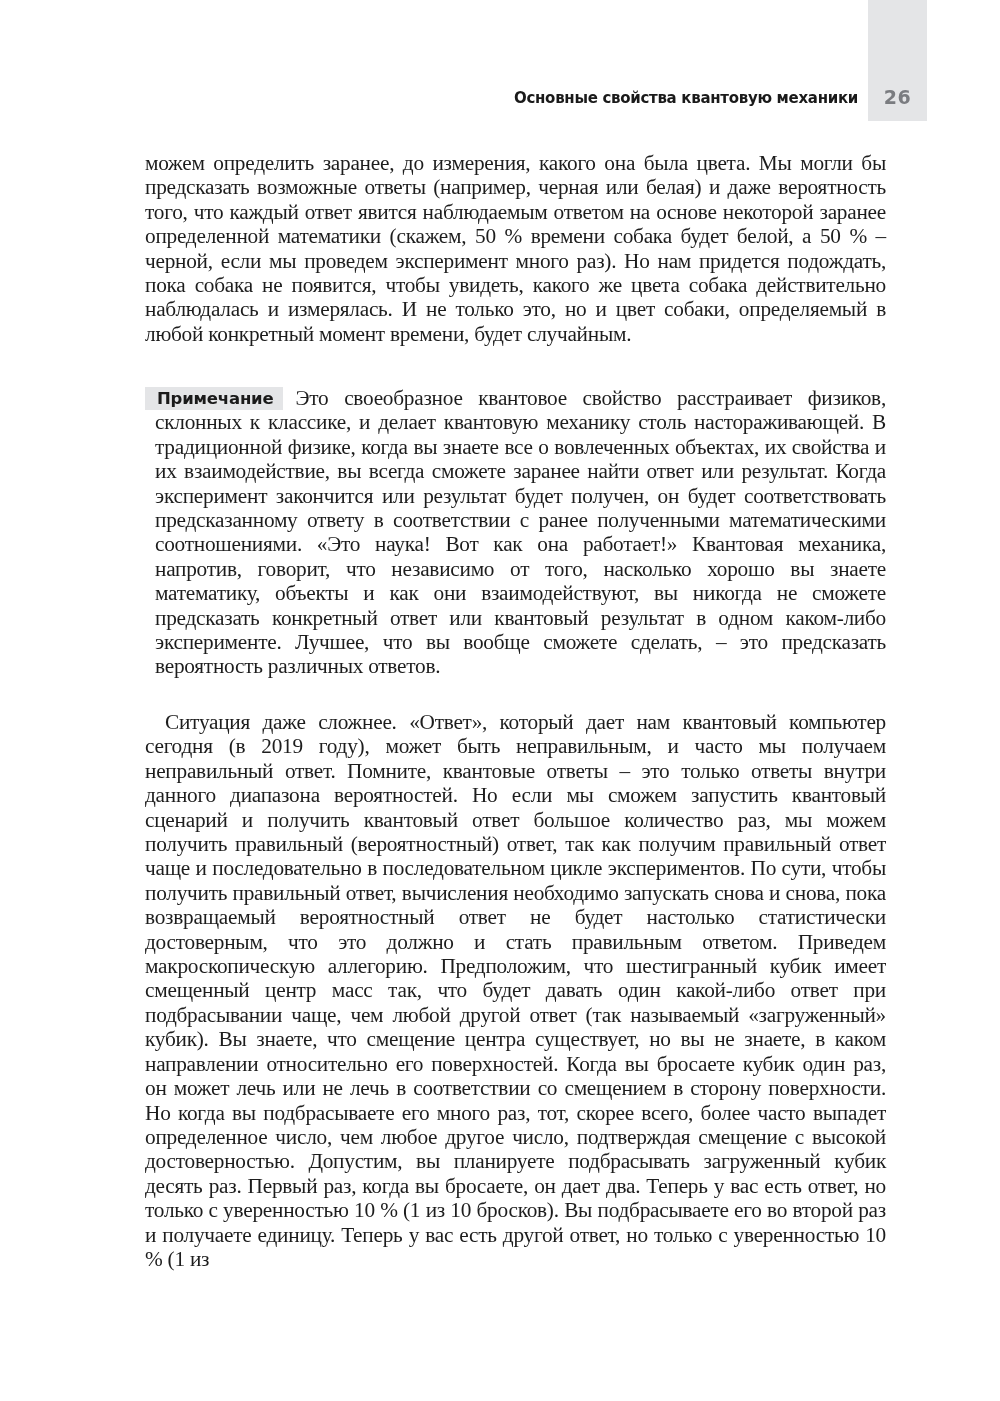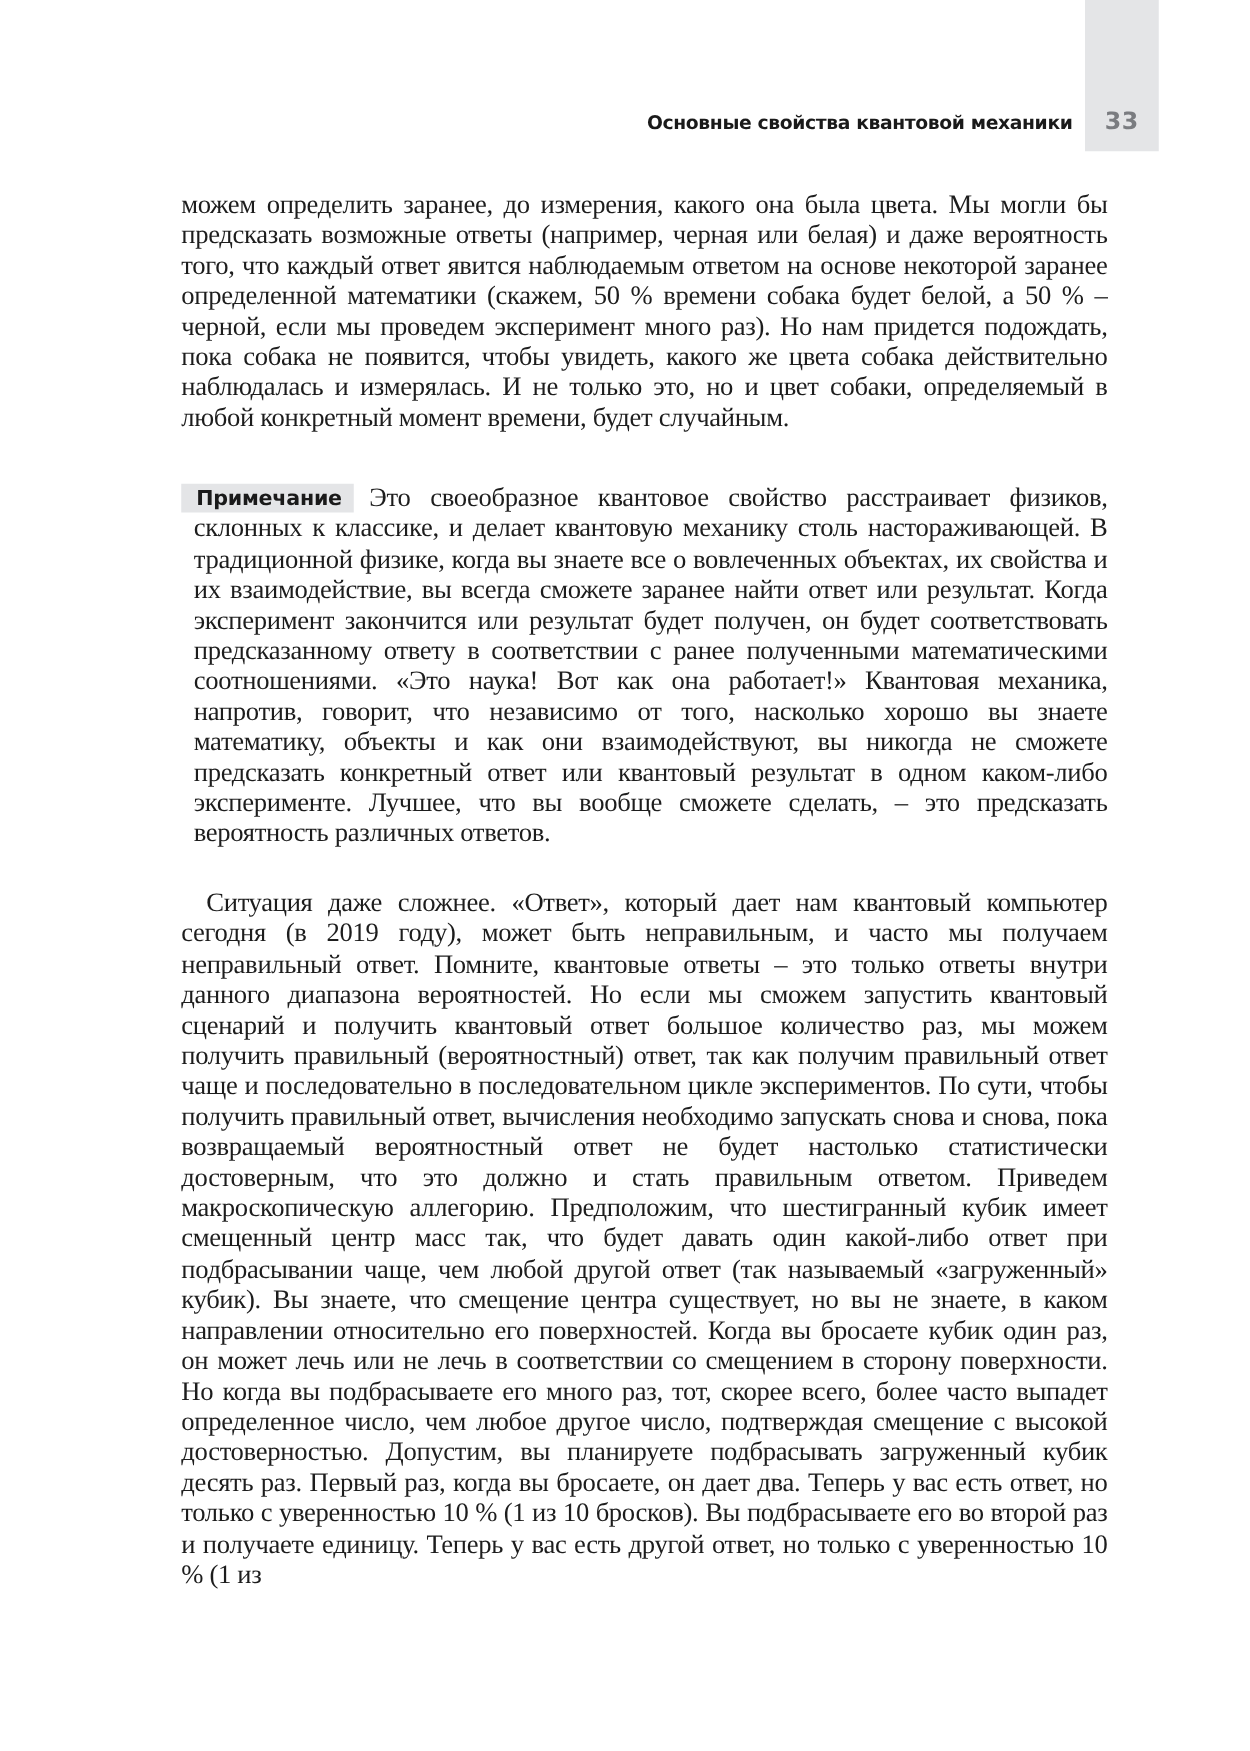--- a/index.html
+++ b/index.html
@@ -34,22 +34,22 @@
     line-height: 23px; padding: 0 10px 0 12px; margin-right: 12px; color: #1a1a1a;
     text-indent: 0; letter-spacing: -0.2px; vertical-align: 1px;
   }
   .para2 { position: absolute; left: 145px; top: 710px; width: 741px; }
   .para2 .body-text { text-indent: 20px; }
 </style>
 </head>
 <body>
 
 <div class="page-tab"></div>
-<div class="page-number">33</div>
-<div class="running-head">Основные свойства квантовой механики</div>
+<div class="page-number">26</div>
+<div class="running-head">Основные свойства квантовую механики</div>
 
 <div class="para1">
   <p class="body-text">можем определить заранее, до измерения, какого она была цвета. Мы могли бы предсказать возможные ответы (например, черная или белая) и даже вероятность того, что каждый ответ явится наблюдаемым ответом на основе некоторой заранее определенной математики (скажем, 50 % времени собака будет белой, а 50 % – черной, если мы проведем эксперимент много раз). Но нам придется подождать, пока собака не появится, чтобы увидеть, какого же цвета собака действительно наблюдалась и измерялась. И не только это, но и цвет собаки, определяемый в любой конкретный момент времени, будет случайным.</p>
 </div>
 
 <div class="note">
   <p class="body-text"><span class="note-label">Примечание</span><span>Это своеобразное квантовое свойство расстраивает физиков, склонных к классике, и делает квантовую механику столь настораживающей. В традиционной физике, когда вы знаете все о вовлеченных объектах, их свойства и их взаимодействие, вы всегда сможете заранее найти ответ или результат. Когда эксперимент закончится или результат будет получен, он будет соответствовать предсказанному ответу в соответствии с ранее полученными математическими соотношениями. «Это наука! Вот как она работает!» Квантовая механика, напротив, говорит, что независимо от того, насколько хорошо вы знаете математику, объекты и как они взаимодействуют, вы никогда не сможете предсказать конкретный ответ или квантовый результат в одном каком-либо эксперименте. Лучшее, что вы вообще сможете сделать, – это предсказать вероятность различных ответов.</span></p>
 </div>
 
 <div class="para2">

